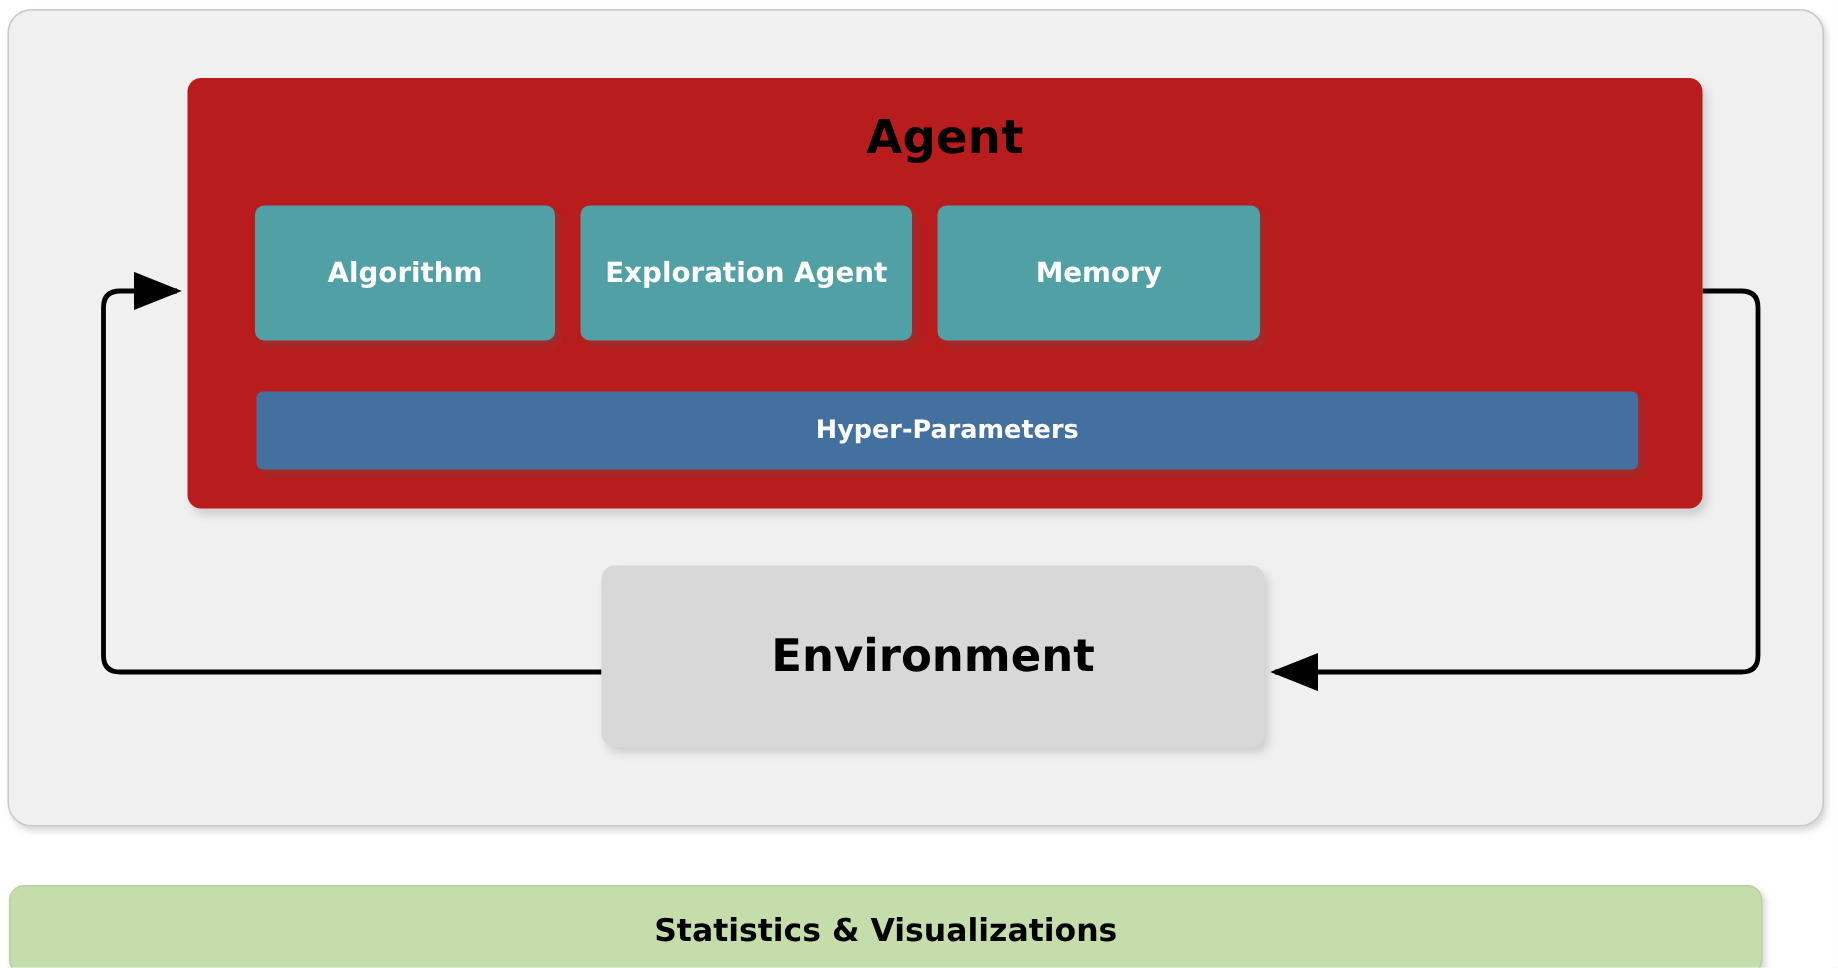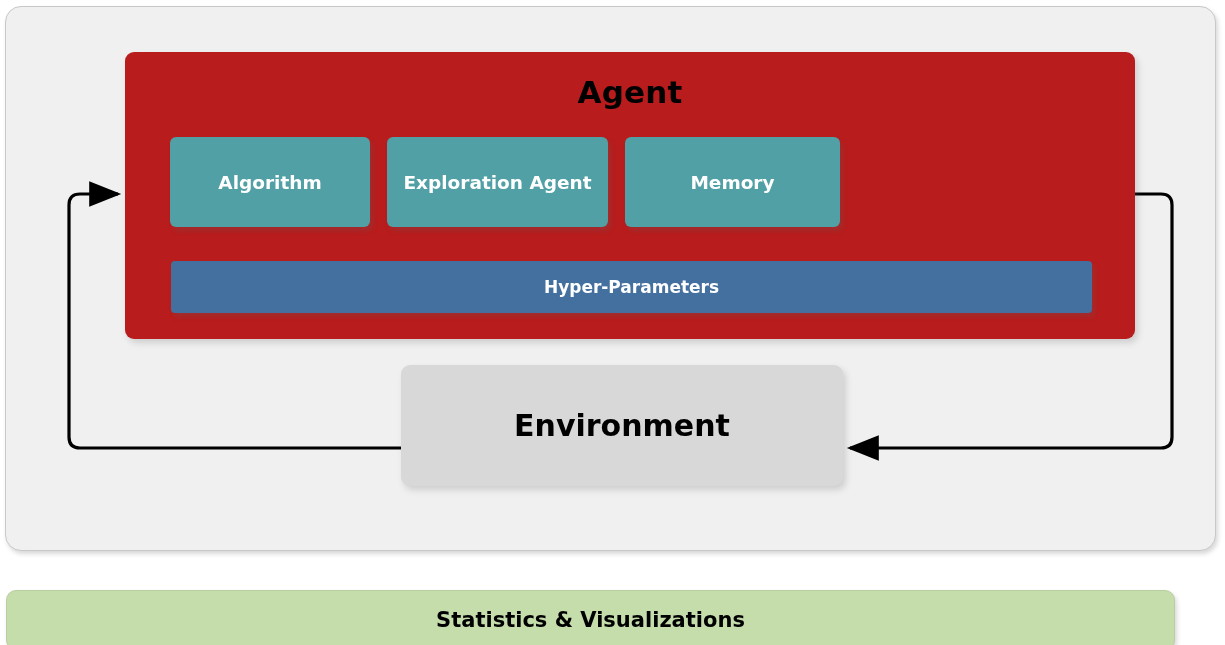--- a/index.html
+++ b/index.html
@@ -105,21 +105,21 @@
     font-size: 17px;
     font-weight: bold;
     box-sizing: border-box;
     margin-top: 19px;
   }
 
   
   .environment-box {
     position: absolute;
     left: 401px;
-    top: 365px;
+    top: 377px;
     width: 442px;
     height: 121px;
     background: #d8d8d8;
     border-radius: 9px;
     box-shadow: 3px 4px 6px rgba(90,90,95,0.22);
     display: flex;
     align-items: center;
     justify-content: center;
     font-size: 30px;
     font-weight: bold;

